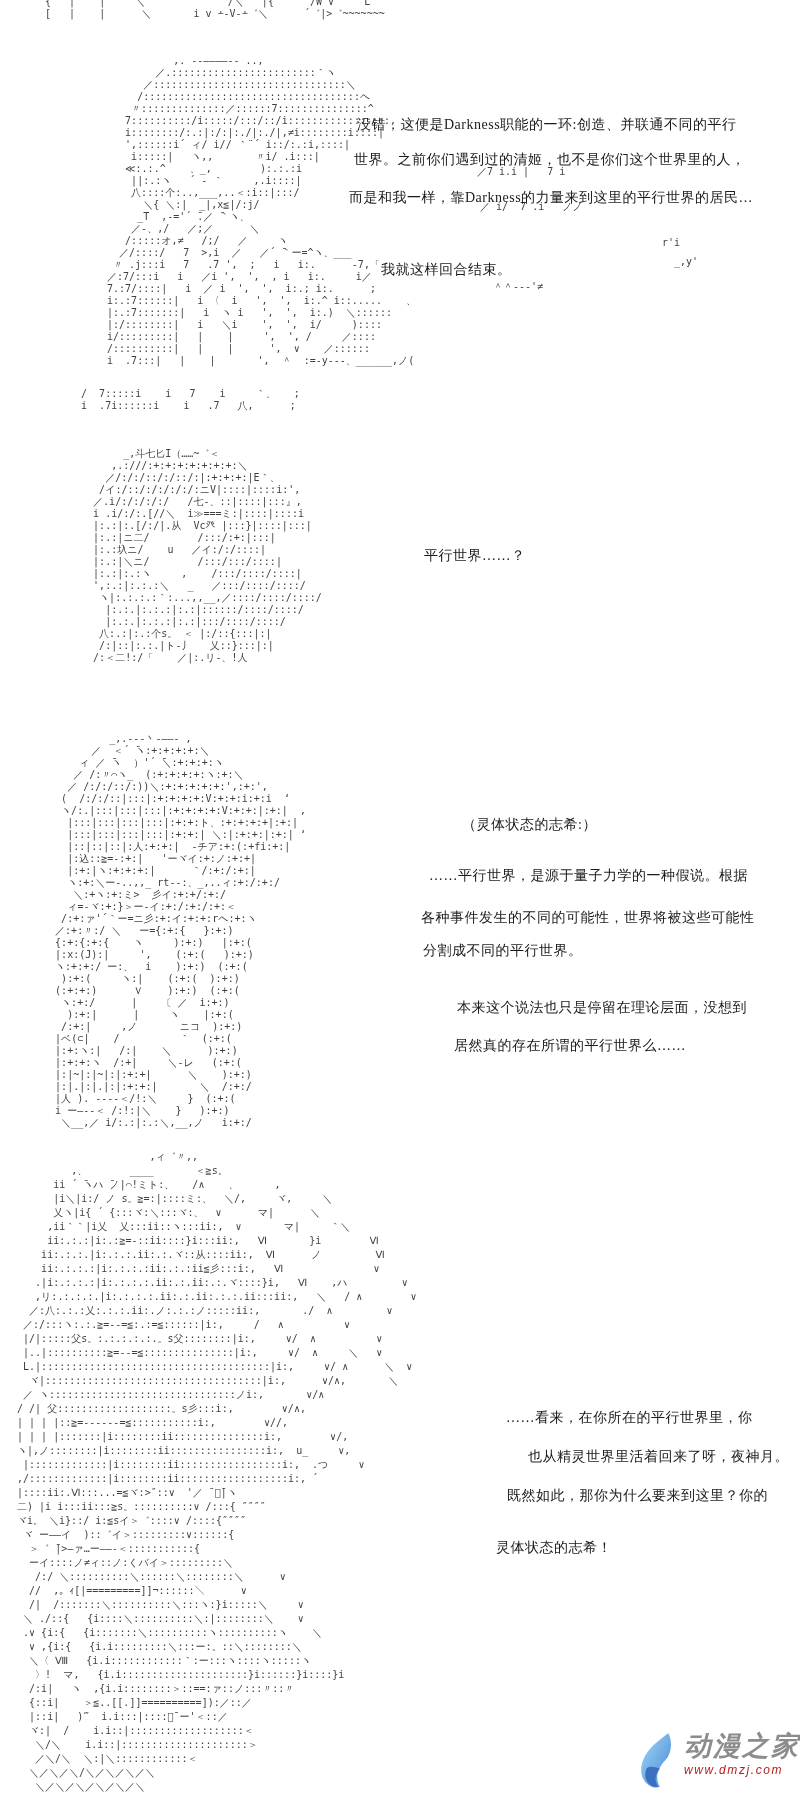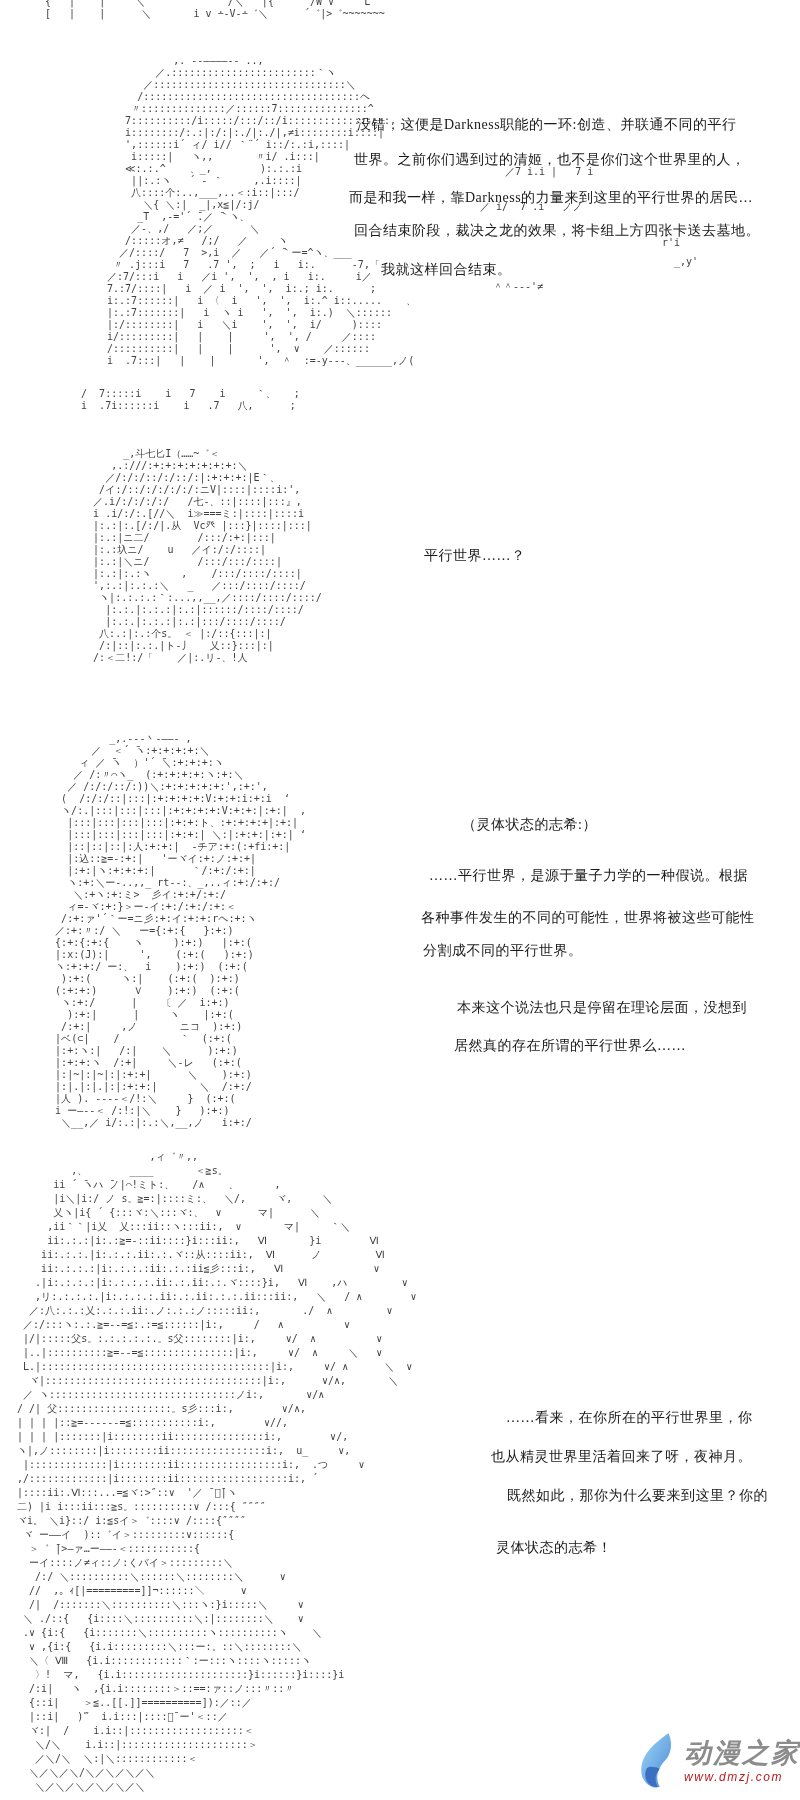--- a/index.html
+++ b/index.html
@@ -5,21 +5,21 @@
   html,body{margin:0;padding:0;background:#ffffff;}
   .page{position:relative;width:800px;height:1800px;background:#ffffff;overflow:hidden;margin:0 auto;
         font-family:"Liberation Sans",sans-serif;}
   .aa{position:absolute;margin:0;font-family:"DejaVu Sans Mono",monospace;font-size:10px;
       line-height:12px;color:#3f3f3f;white-space:pre;}
   .aa.lh14{line-height:14px;}
   .frag{position:absolute;margin:0;font-family:"DejaVu Sans Mono",monospace;font-size:10px;
       line-height:11px;color:#3f3f3f;white-space:pre;}
   .dl{position:absolute;font-family:"Liberation Serif","DejaVu Serif",serif;font-size:14px;
       color:#1a1a1a;white-space:nowrap;letter-spacing:0.5px;}
-  .logo{position:absolute;left:634px;top:1731px;display:flex;align-items:center;}
+  .logo{position:absolute;left:634px;top:1731px;display:flex;align-items:flex-start;}
   .logo-icon{width:44px;height:60px;flex:0 0 auto;}
   .logo-txt{margin-left:6px;}
   .logo-title{font-family:"Liberation Sans",sans-serif;font-style:italic;font-weight:bold;
       font-size:27px;line-height:30px;color:#8c8c8c;letter-spacing:2px;}
   .logo-url{font-family:"Liberation Sans",sans-serif;font-style:italic;font-size:12px;
       color:#b91c1c;letter-spacing:1.6px;margin-top:2px;}
 </style>
 </head>
 <body>
 
@@ -48,21 +48,21 @@
    〃 .j:::i   7   .7 ',  ;   i   i:.      ‐7,「
   ／:7/:::i   i   ／i ',  ',  , i   i:.     i／
   7.:7/::::|   i  ／ i  ',  ',  i:.; i:.      ;
   i:.:7::::::|   i 〈  i   ',  ',  i:.^ i::.....    、
   |:.:7:::::::|   i  ヽ i   ',  ',  i:.)  ＼::::::
   |:/::::::::|   i   ＼i    ',  ',  i/     )::::
   i/:::::::::|   |    |     ',  ', /     ／::::
   /::::::::::|   |    |      ',  ∨    ／::::::
   i  .7:::|   |    |       ',  ＾  :=-y---、______,ノ(</pre>
 
-  <pre class="frag" style="left:505px;top:166px">／7 i.i |   7 i</pre>
+  <pre class="frag" style="left:477px;top:166px">／7 i.i |   7 i</pre>
   <pre class="frag" style="left:480px;top:201px">／ i/  7 .i   ノノ</pre>
   <pre class="frag" style="left:662px;top:237px">r'i</pre>
   <pre class="frag" style="left:674px;top:256px">_,y'</pre>
   <pre class="frag" style="left:493px;top:281px">＾＾---'≠</pre>
 
   <pre class="aa" style="left:63px;top:388px">   /  7:::::i    i   7    i     ｀、   ;
    i  .7i::::::i    i   .7   八,      ;
 
 
 
@@ -162,34 +162,33 @@
     |::i|   )‴  i.i:::|::::｀̄ ー'＜::／
     ヾ:|  /    i.i::|:::::::::::::::::::＜
      ＼/＼    i.i::|:::::::::::::::::::::＞
      ／＼/＼  ＼:|＼::::::::::::＜
     ＼／＼／＼/＼／＼／＼／＼
      ＼／＼／＼／＼／＼／＼</pre>
 
   <div class="dl" style="left:357px;top:116px">没错，这便是Darkness职能的一环:创造、并联通不同的平行</div>
   <div class="dl" style="left:354px;top:151px">世界。之前你们遇到过的清姬，也不是你们这个世界里的人，</div>
   <div class="dl" style="left:349px;top:189px">而是和我一样，靠Darkness的力量来到这里的平行世界的居民…</div>
-  <div class="dl" style="left:354px;top:222px">回合结束阶段，裁决之龙的效果，将卡组上方四张卡送去墓地。</div>
   <div class="dl" style="left:381px;top:261px">我就这样回合结束。</div>
 
   <div class="dl" style="left:424px;top:547px">平行世界……？</div>
 
   <div class="dl" style="left:462px;top:816px">（灵体状态的志希:）</div>
   <div class="dl" style="left:421px;top:909px">各种事件发生的不同的可能性，世界将被这些可能性</div>
   <div class="dl" style="left:429px;top:867px">……平行世界，是源于量子力学的一种假说。根据</div>
   <div class="dl" style="left:423px;top:942px">分割成不同的平行世界。</div>
   <div class="dl" style="left:457px;top:999px">本来这个说法也只是停留在理论层面，没想到</div>
   <div class="dl" style="left:454px;top:1037px">居然真的存在所谓的平行世界么……</div>
 
   <div class="dl" style="left:506px;top:1409px">……看来，在你所在的平行世界里，你</div>
-  <div class="dl" style="left:491px;top:1448px">也从精灵世界里活着回来了呀，夜神月。</div>
+  <div class="dl" style="left:528px;top:1448px">也从精灵世界里活着回来了呀，夜神月。</div>
   <div class="dl" style="left:507px;top:1487px">既然如此，那你为什么要来到这里？你的</div>
   <div class="dl" style="left:496px;top:1539px">灵体状态的志希！</div>
 
   <div class="logo">
     <svg class="logo-icon" viewBox="0 0 46 60">
       <defs>
         <linearGradient id="fg" x1="0" y1="0" x2="1" y2="1">
           <stop offset="0" stop-color="#9ed9f5"></stop>
           <stop offset="1" stop-color="#4a86d8"></stop>
         </linearGradient>

